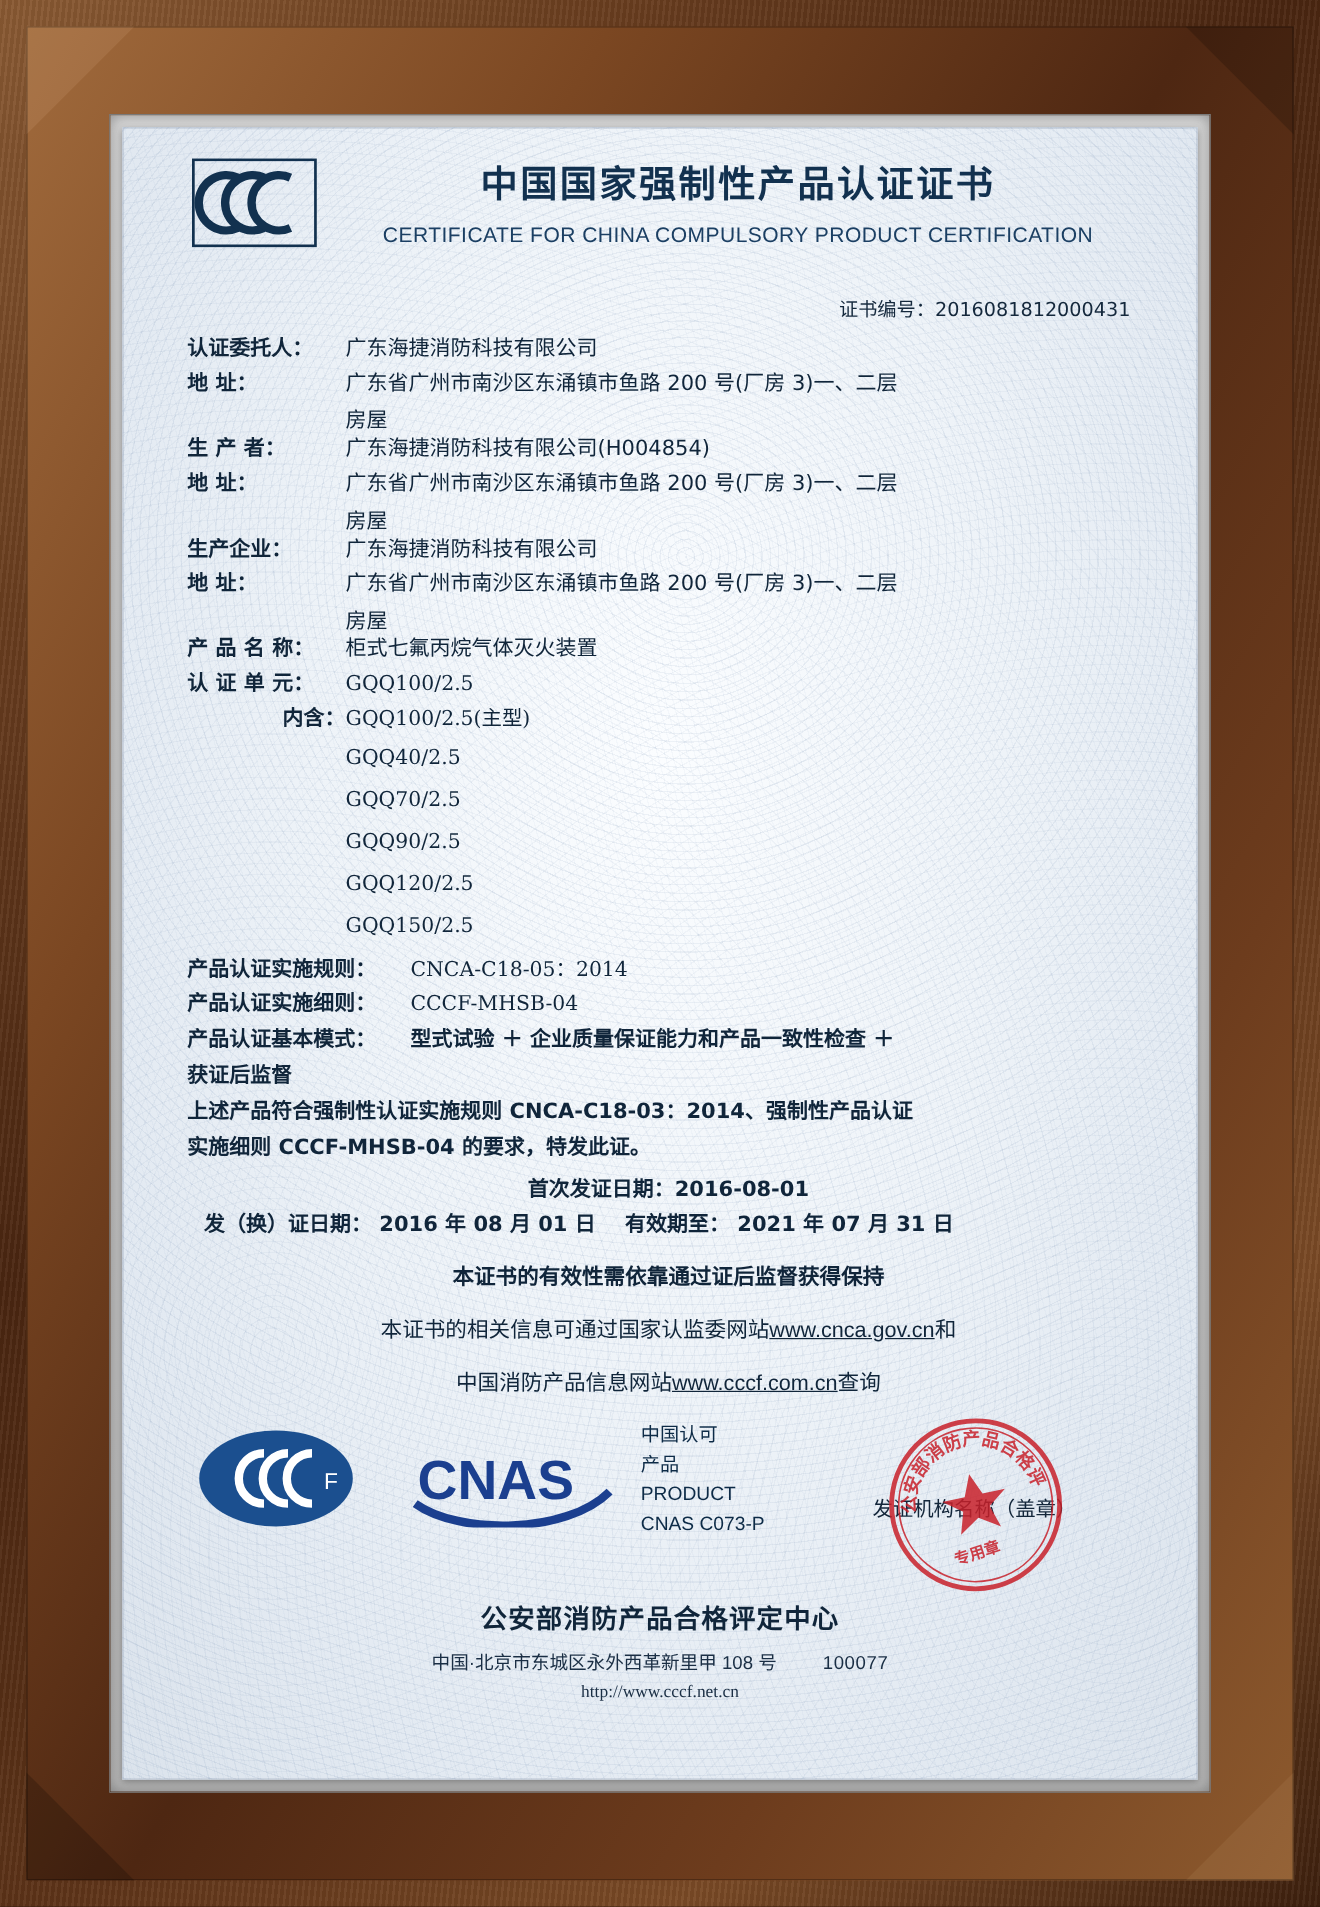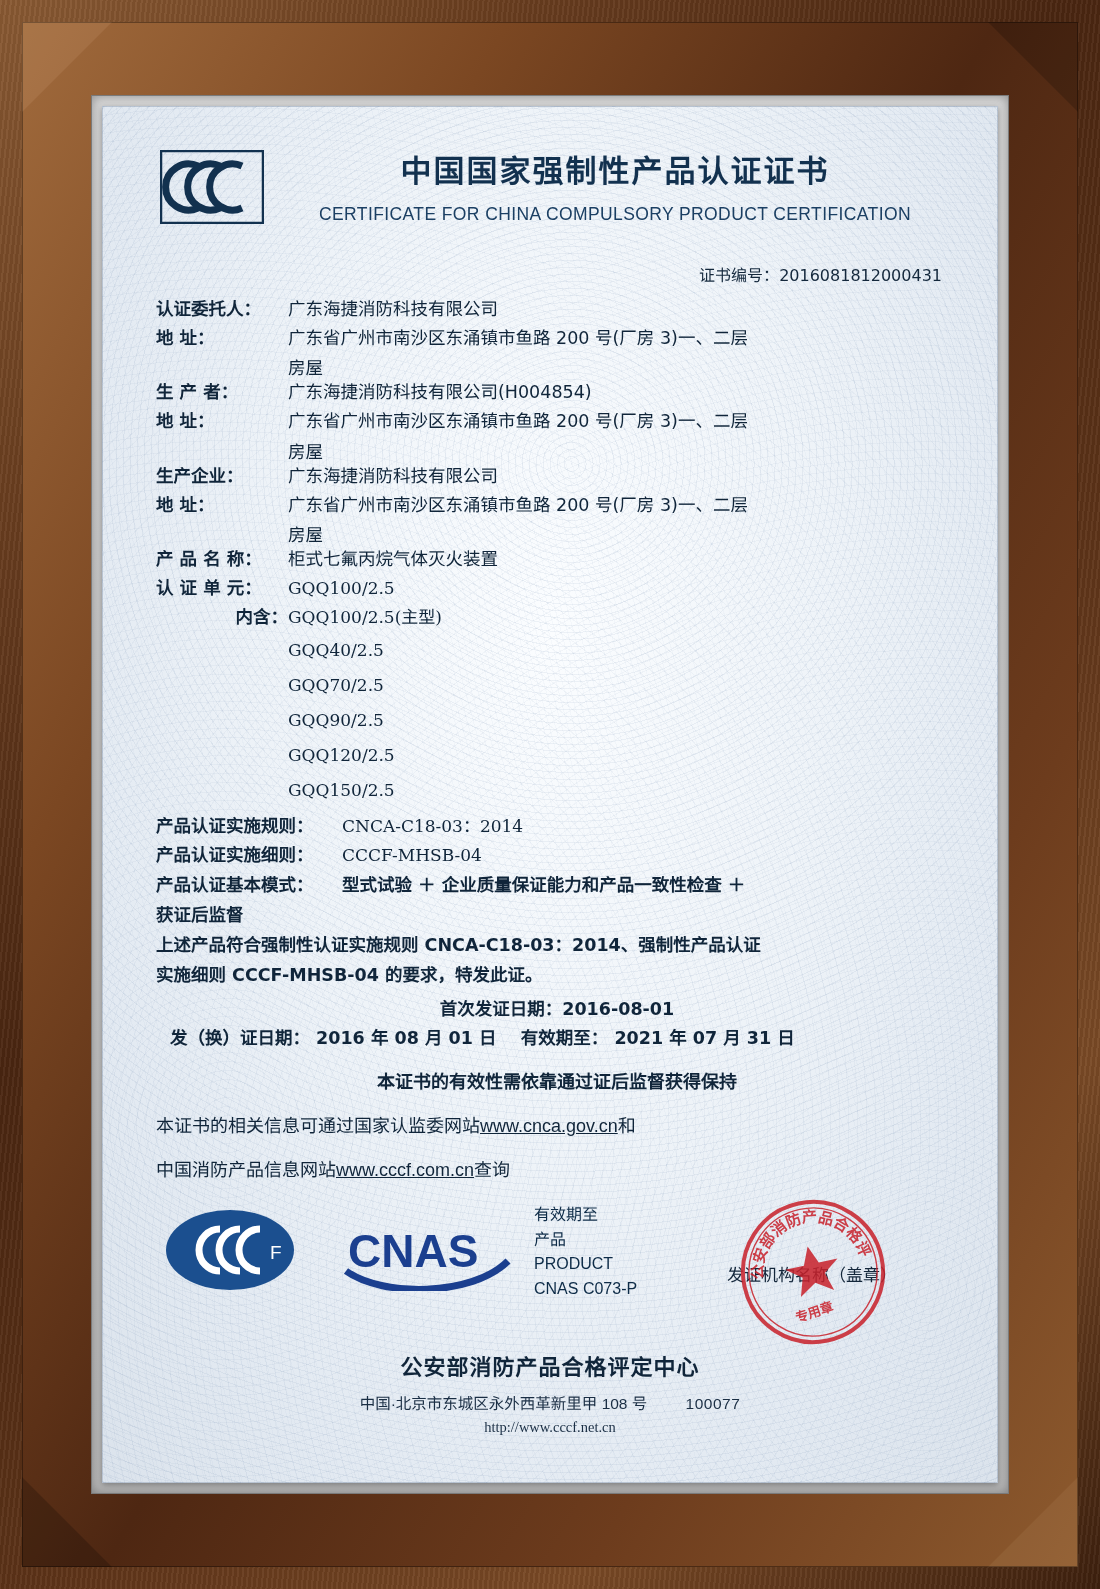--- a/index.html
+++ b/index.html
@@ -50,21 +50,21 @@
   
   .paper:before{
     content:"";position:absolute;left:-10%;top:-10%;width:120%;height:120%;
     background:
       repeating-radial-gradient(circle at 52% 30%, rgba(90,120,160,.085) 0 1px, rgba(255,255,255,0) 1px 7px),
       repeating-radial-gradient(circle at 20% 70%, rgba(90,120,160,.06) 0 1px, rgba(255,255,255,0) 1px 9px),
       repeating-radial-gradient(circle at 85% 80%, rgba(90,120,160,.055) 0 1px, rgba(255,255,255,0) 1px 8px),
       repeating-linear-gradient(75deg, rgba(120,150,190,.05) 0 1px, rgba(255,255,255,0) 1px 6px);
     pointer-events:none;
   }
-  .paper-inner{position:relative;z-index:2;padding:34px 40px 10px 40px;height:100%;box-sizing:border-box;}
+  .paper-inner{position:relative;z-index:2;padding:16px 40px 10px 40px;height:100%;box-sizing:border-box;}
 
   
   .head{position:relative;height:104px;}
   .ccc-logo{
     position:absolute;left:18px;top:4px;width:104px;height:74px;
   }
   .ccc-logo svg{display:block;}
   .titles{margin-left:140px;text-align:center;padding-right:10px;}
   .title-cn{
     font-family:"DejaVu Sans", sans-serif;
@@ -108,21 +108,21 @@
   }
   .issue-line{
     font-family:"DejaVu Sans", sans-serif;font-weight:bold;font-size:17.5px;
     margin-top:4px;margin-left:14px;
   }
   .valid-note{
     font-family:"DejaVu Sans", sans-serif;font-weight:bold;font-size:18px;
     text-align:center;margin-top:18px;
   }
   .web-line{
-    font-family:"DejaVu Sans", sans-serif;font-size:18px;margin-top:18px;
+    font-family:"DejaVu Sans", sans-serif;font-size:18px;text-align:center;margin-top:18px;
   }
   .web-line .u{text-decoration:underline;font-family:"Liberation Sans",sans-serif;}
 
   
   .logos{position:relative;height:150px;margin-top:16px;}
   .cccf-badge{position:absolute;left:22px;top:10px;}
   .cnas{position:absolute;left:200px;top:14px;}
   .cnas-text{
     position:absolute;left:392px;top:6px;
     font-family:"Liberation Sans", sans-serif;font-size:16px;color:#0d2b47;line-height:1.55;
@@ -238,21 +238,21 @@
         <div class="unit-list">
           <div>GQQ40/2.5</div>
           <div>GQQ70/2.5</div>
           <div>GQQ90/2.5</div>
           <div>GQQ120/2.5</div>
           <div>GQQ150/2.5</div>
         </div>
 
         <div class="row" style="margin-top:6px;">
           <div class="lbl" style="width:186px;flex:0 0 186px;">产品认证实施规则：</div>
-          <div class="val">CNCA-C18-03：2014</div>
+          <div class="val">CNCA-C18-05：2014</div>
         </div>
 
         <div class="row">
           <div class="lbl" style="width:186px;flex:0 0 186px;">产品认证实施细则：</div>
           <div class="val">CCCF-MHSB-04</div>
         </div>
 
         <div class="row">
           <div class="lbl" style="width:186px;flex:0 0 186px;">产品认证基本模式：</div>
           <div class="val cn bold">型式试验 ＋ 企业质量保证能力和产品一致性检查 ＋</div>
@@ -302,21 +302,21 @@
 
         <div class="cnas">
           <svg width="170" height="80" viewBox="0 0 170 80">
             <text x="6" y="56" font-family="Liberation Sans, sans-serif" font-weight="bold" font-size="46" fill="#1b3f8f">CNAS</text>
             <path d="M4 60 C40 86 130 86 166 50" fill="none" stroke="#1b3f8f" stroke-width="7"></path>
             <path d="M10 40 C46 10 120 12 160 34" fill="none" stroke="#ffffff" stroke-width="3" opacity="0"></path>
           </svg>
         </div>
 
         <div class="cnas-text">
-          <div>有效期至</div>
+          <div>中国认可</div>
           <div>产品</div>
           <div>PRODUCT</div>
           <div>CNAS C073-P</div>
         </div>
 
         <div class="issuer-label">发证机构名称（盖章）</div>
 
         <div class="stamp">
           <svg width="230" height="150" viewBox="0 0 230 150">
             <g transform="translate(115,75) rotate(-12)" opacity="0.85">

